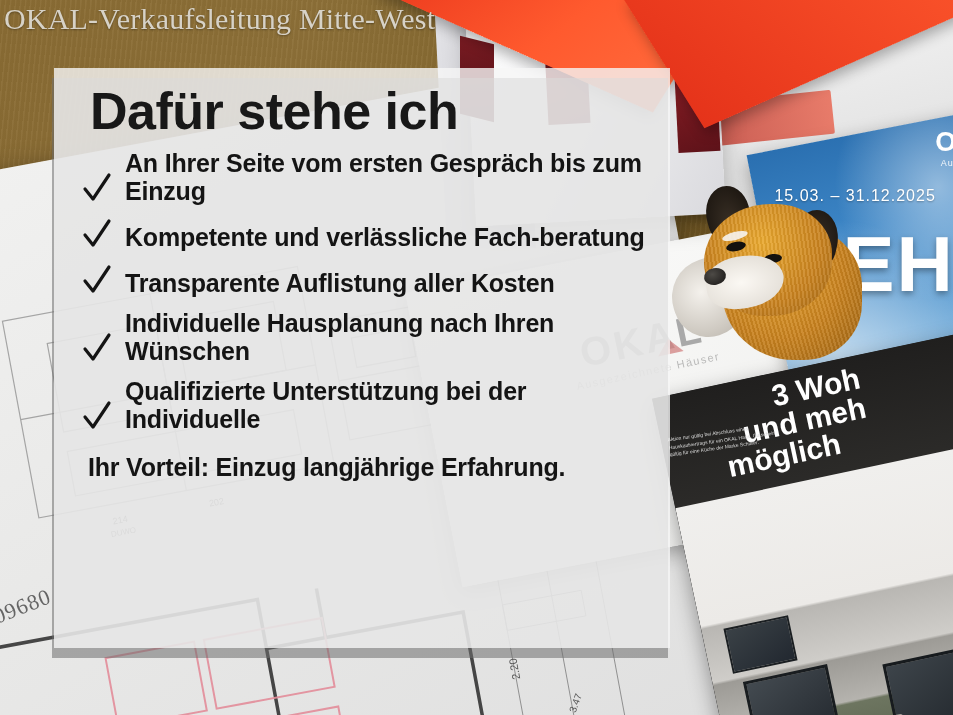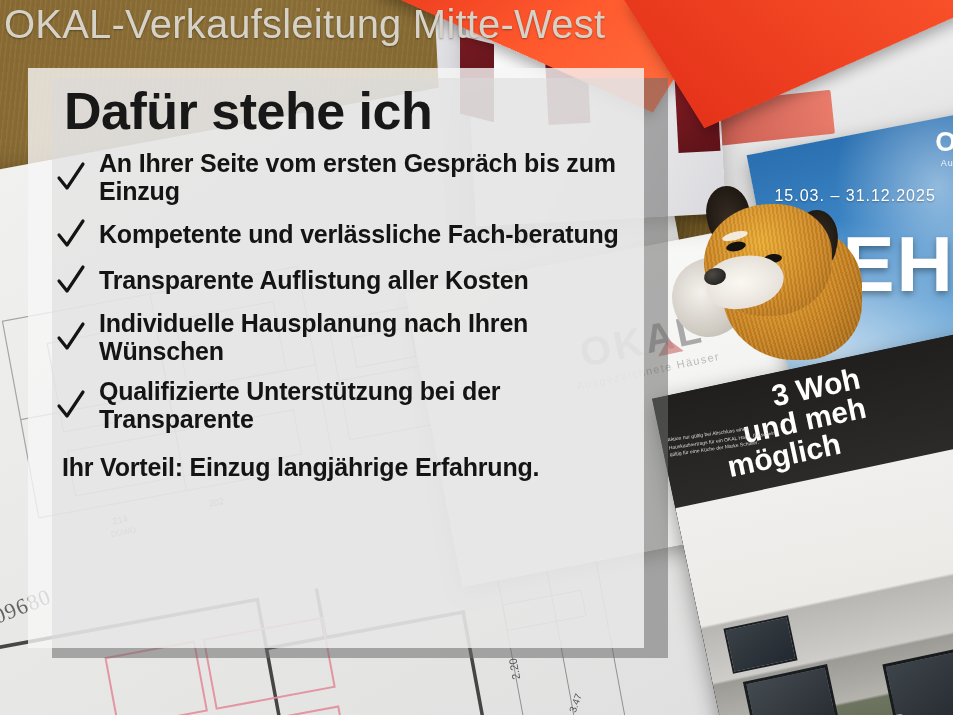--- a/index.html
+++ b/index.html
@@ -240,48 +240,48 @@
     background:#14110e; border-radius:50%; transform:rotate(-6deg);
   }
   .fox-brow-l{
     position:absolute; left:32px; top:62px; width:26px;height:8px;
     background:#f6f3ee; border-radius:50%; transform:rotate(-14deg); opacity:.9;
   }
 
   
   .header-title{
     position:absolute; left:4px; top:2px;
-    font-size:40px; color:#d7d2c7; letter-spacing:.2px;
-    font-family:Liberation Sans, sans-serif;
+    font-size:30px; color:#d7d2c7; letter-spacing:.2px;
+    font-family:Liberation Serif, serif;
     text-shadow:0 1px 2px rgba(0,0,0,.35);
     white-space:nowrap;
     z-index:40;
   }
 
   
   .panel-shadow{
     position:absolute; left:52px; top:78px; width:616px; height:580px;
     background:rgba(110,110,110,0.55);
     z-index:28;
   }
   .panel{
-    position:absolute; left:28px; top:68px; width:616px; height:580px;
+    position:absolute; left:54px; top:68px; width:616px; height:580px;
     background:rgba(246,246,246,0.80);
     z-index:30;
     padding:14px 22px 10px 22px;
   }
   .panel-heading{
     font-size:52px; font-weight:700; color:#181818;
     letter-spacing:-0.5px; line-height:1.05;
     margin:2px 0 10px 14px;
     font-family:"Liberation Sans", sans-serif;
   }
   .bullets{ list-style:none; margin:0 0 0 6px; padding:0; }
   .bullet{
-    display:flex; align-items:center; gap:13px;
+    display:flex; align-items:flex-end; gap:13px;
     margin-bottom:12px;
   }
   .check{
     flex:0 0 auto; width:30px; height:34px; position:relative; top:1px;
   }
   .check svg{ display:block; }
   .bullet-text{
     font-size:25px; font-weight:700; color:#141414;
     line-height:1.12; letter-spacing:-0.2px;
     font-family:"Liberation Sans", sans-serif;
@@ -449,21 +449,21 @@
             </svg>
         </span>
         <span class="bullet-text">Individuelle Hausplanung nach Ihren Wünschen</span>
       </li>
       <li class="bullet">
         <span class="check">
           <svg width="30" height="34" viewBox="0 0 30 34">
               <path d="M3 17 L11 27 L27 3" fill="none" stroke="#141414" stroke-width="3.2" stroke-linecap="round" stroke-linejoin="round"></path>
             </svg>
         </span>
-        <span class="bullet-text">Qualifizierte Unterstützung bei der Transparente</span>
+        <span class="bullet-text">Qualifizierte Unterstützung bei der Individuelle</span>
       </li>
     </ul>
 
     <div class="closing">
       <div>Ihr Vorteil: Einzug langjährige Erfahrung.</div>
     </div>
   </div>
 
 </div>
 

